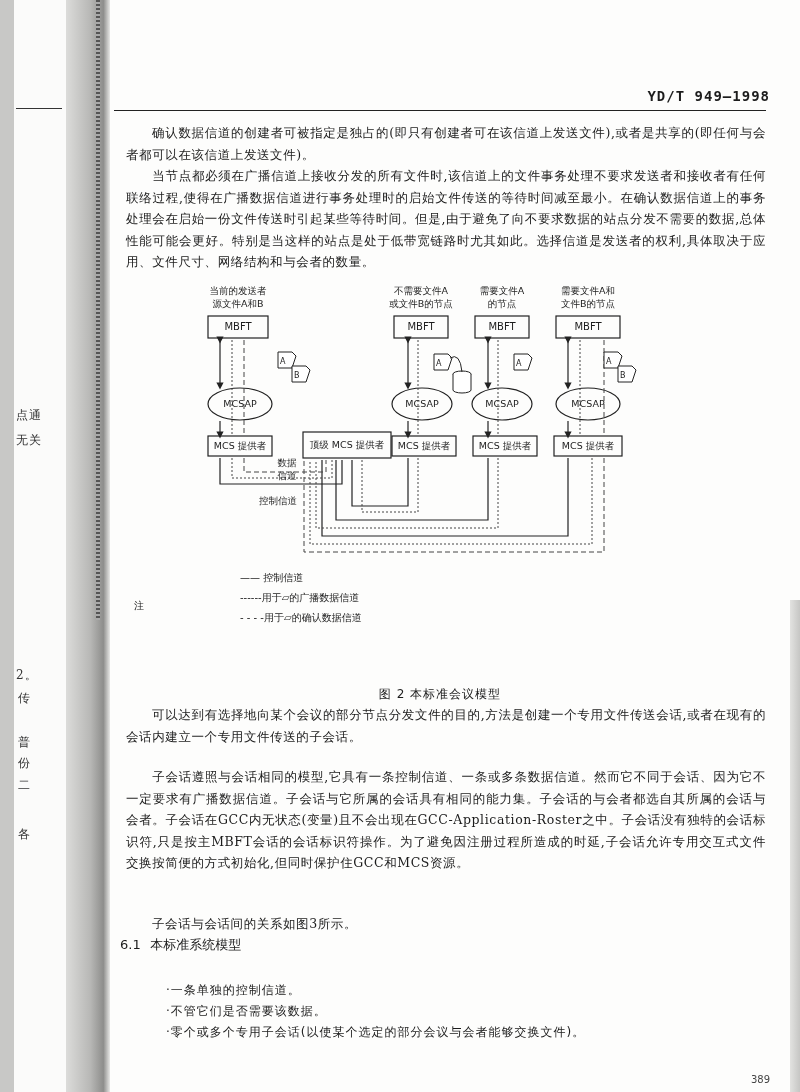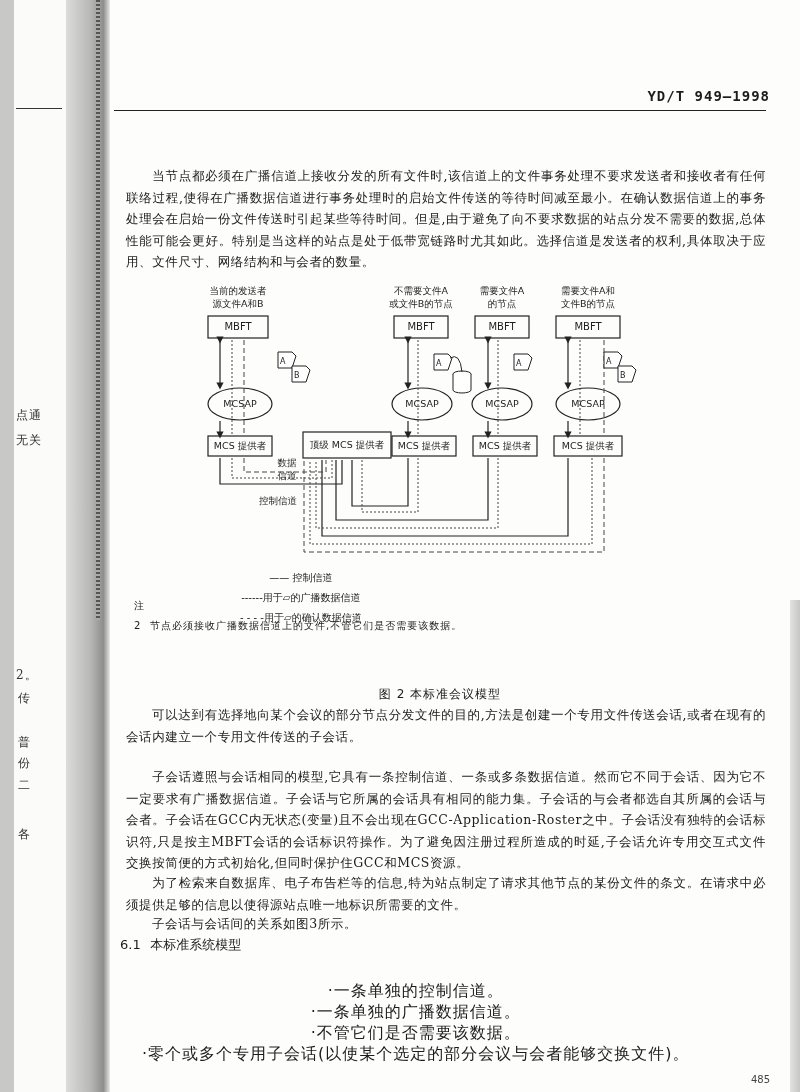--- a/index.html
+++ b/index.html
@@ -42,28 +42,28 @@
   .header-rule { position: absolute; left: 4px; top: 110px; width: 652px; height: 1px; background: #222; }
   .para {
     position: absolute; left: 16px; width: 640px;
     font-size: 12.5px; line-height: 21.5px; text-align: justify; letter-spacing: 0.6px;
   }
   .para .indent { display: inline-block; width: 26px; }
   
   .diagram { position: absolute; left: 90px; top: 284px; width: 440px; height: 310px; }
   .diagram svg { position: absolute; left: 0; top: 0; }
   .d-label { position: absolute; font-size: 9.5px; line-height: 13px; text-align: center; white-space: nowrap; font-family: "DejaVu Sans", sans-serif; }
-  .legend { position: absolute; left: 130px; top: 568px; font-size: 10px; line-height: 20px; font-family: "DejaVu Sans", sans-serif; text-align: center; }
+  .legend { position: absolute; left: 130px; top: 568px; font-size: 10px; line-height: 20px; font-family: "DejaVu Sans", sans-serif; }
   .legend .row { white-space: nowrap; }
   .notes { position: absolute; left: 24px; top: 596px; font-size: 10px; line-height: 20px; font-family: "DejaVu Sans", sans-serif; letter-spacing: 1px; }
   .notes .num { display: inline-block; width: 16px; }
   .fig-caption { position: absolute; left: 0; width: 660px; top: 686px; text-align: center; font-size: 12px; font-family: "DejaVu Sans", sans-serif; letter-spacing: 1px; }
   .section { position: absolute; left: 10px; font-size: 13px; font-family: "DejaVu Sans", sans-serif; }
   .section .sec-num { display: inline-block; width: 26px; }
-  .bullets { position: absolute; left: 32px; font-size: 16px; line-height: 21px; font-family: "DejaVu Sans", sans-serif; letter-spacing: 1px; text-align: center; }
+  .bullets { position: absolute; left: 56px; font-size: 12px; line-height: 21px; font-family: "DejaVu Sans", sans-serif; letter-spacing: 1px; }
   .page-number { position: absolute; right: 30px; top: 1074px; font-size: 10px; font-family: "DejaVu Sans", sans-serif; color: #444; }
 </style>
 </head>
 <body>
 
 <div class="left-page">
   <div class="rule"></div>
   <div class="frag" style="top:407px;left:2px">点通</div>
   <div class="frag" style="top:432px;left:2px">无关</div>
   <div class="frag" style="top:667px;left:2px">2。</div>
@@ -74,20 +74,21 @@
   <div class="frag" style="top:826px;left:4px">各</div>
 </div>
 <div class="gutter"></div>
 
 <div class="page">
   <div class="page-edge"></div>
 
   <div class="header">YD/T 949—1998</div>
   <div class="header-rule"></div>
 
+  <div class="para" style="top:122px"><span class="indent"></span><span>确认数据信道的创建者可被指定是独占的(即只有创建者可在该信道上发送文件),或者是共享的(即任何与会者都可以在该信道上发送文件)。</span></div>
   <div class="para" style="top:165px"><span class="indent"></span><span>当节点都必须在广播信道上接收分发的所有文件时,该信道上的文件事务处理不要求发送者和接收者有任何联络过程,使得在广播数据信道进行事务处理时的启始文件传送的等待时间减至最小。在确认数据信道上的事务处理会在启始一份文件传送时引起某些等待时间。但是,由于避免了向不要求数据的站点分发不需要的数据,总体性能可能会更好。特别是当这样的站点是处于低带宽链路时尤其如此。选择信道是发送者的权利,具体取决于应用、文件尺寸、网络结构和与会者的数量。</span></div>
 
   <div class="diagram">
     <svg width="440" height="310" viewBox="0 0 440 310">
       <defs>
         <marker id="ar" markerWidth="6" markerHeight="6" refX="3" refY="3" orient="auto">
           <path d="M0,0 L6,3 L0,6 z" fill="#222"></path>
         </marker>
       </defs>
       <g fill="none" stroke="#222" stroke-width="1.2">
@@ -196,37 +197,34 @@
   <style>.d-label { white-space: pre; }</style>
 
   <div class="legend">
     <div class="row">—— 控制信道</div>
     <div class="row">------用于▱的广播数据信道</div>
     <div class="row">- - - -用于▱的确认数据信道</div>
   </div>
 
   <div class="notes">
     <div>注</div>
-    <div><span class="num">2</span><span>节点必须接收广播数据信道上的文件,不管它们是否需要该数据。</span></div>
   </div>
 
   <div class="fig-caption">图 2  本标准会议模型</div>
 
   <div class="para" style="top:704px"><span class="indent"></span><span>可以达到有选择地向某个会议的部分节点分发文件的目的,方法是创建一个专用文件传送会话,或者在现有的会话内建立一个专用文件传送的子会话。</span></div>
   <div class="para" style="top:766px"><span class="indent"></span><span>子会话遵照与会话相同的模型,它具有一条控制信道、一条或多条数据信道。然而它不同于会话、因为它不一定要求有广播数据信道。子会话与它所属的会话具有相同的能力集。子会话的与会者都选自其所属的会话与会者。子会话在GCC内无状态(变量)且不会出现在GCC-Application-Roster之中。子会话没有独特的会话标识符,只是按主MBFT会话的会话标识符操作。为了避免因注册过程所造成的时延,子会话允许专用交互式文件交换按简便的方式初始化,但同时保护住GCC和MCS资源。</span></div>
-  <div class="para" style="top:872px"><span class="indent"></span><span>为了检索来自数据库、电子布告栏等的信息,特为站点制定了请求其他节点的某份文件的条文。在请求中必须提供足够的信息以使得源站点唯一地标识所需要的文件。</span></div>
   <div class="para" style="top:913px"><span class="indent"></span><span>子会话与会话间的关系如图3所示。</span></div>
 
   <div class="section" style="top:936px">
     <span class="sec-num">6.1</span>
     <span>本标准系统模型</span>
   </div>
 
 
   <div class="bullets" style="top:980px">
     <div>·一条单独的控制信道。</div>
-    <div>·一条单独的广播数据信道。</div>
     <div>·不管它们是否需要该数据。</div>
     <div>·零个或多个专用子会话(以使某个选定的部分会议与会者能够交换文件)。</div>
   </div>
 
-  <div class="page-number">485</div>
+  <div class="page-number">389</div>
 </div>
 
 </body></html>

